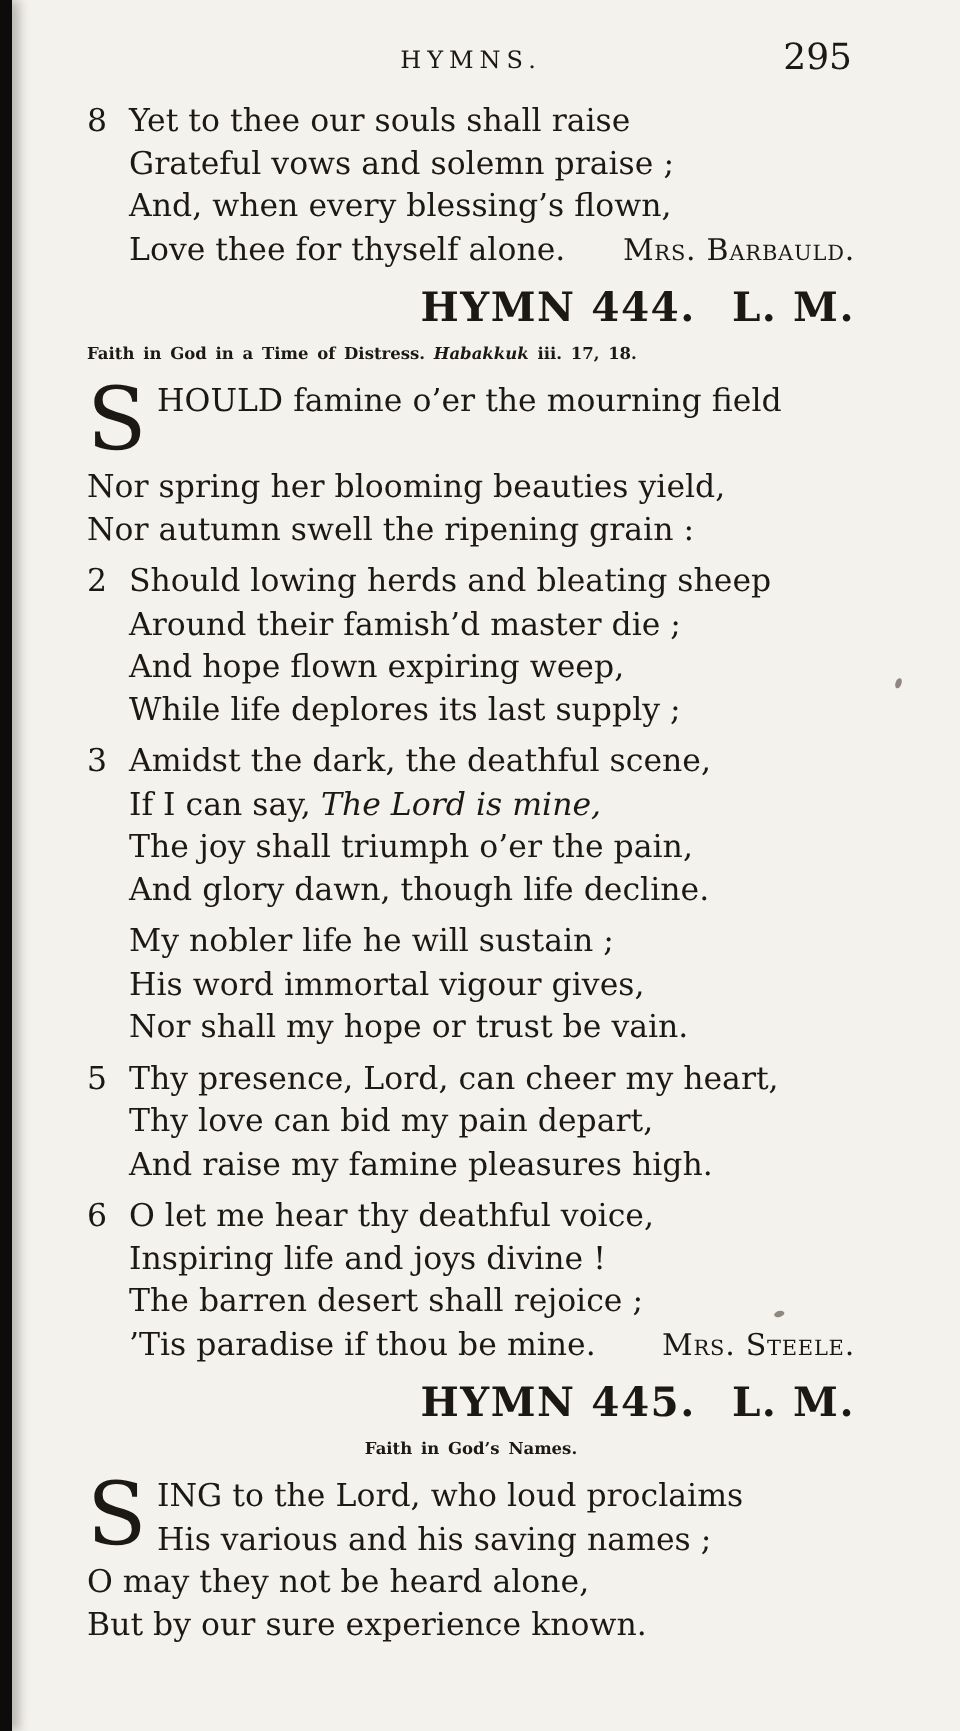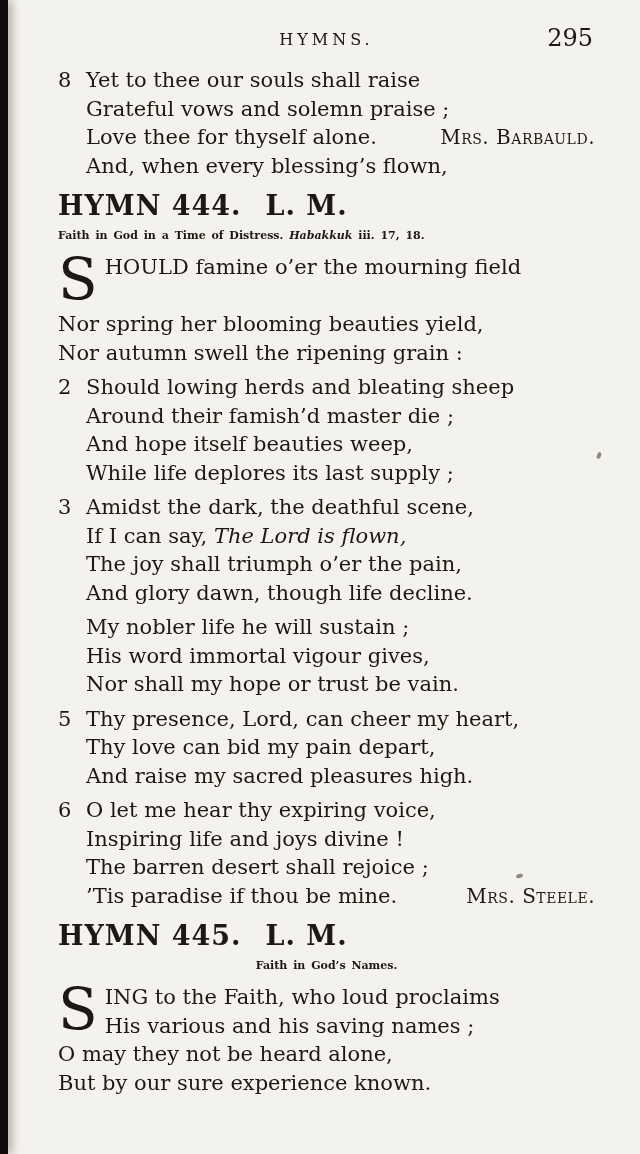--- a/index.html
+++ b/index.html
@@ -14,21 +14,21 @@
   }
   .scan-edge {
     position: absolute;
     left: 0; top: 0;
     width: 8px; height: 100%;
     background: #0d0c0a;
     box-shadow: 4px 0 8px rgba(40,35,25,0.35);
   }
   .page-inner {
     position: relative;
-    padding: 26px 45px 0 58px;
+    padding: 26px 70px 0 58px;
   }
   .running-head {
     position: relative;
     height: 34px;
     margin-bottom: 6px;
   }
   .head-title {
     position: absolute;
     left: 0; right: 0;
     text-align: center;
@@ -59,21 +59,21 @@
     justify-content: space-between;
     align-items: baseline;
   }
   .attribution {
     font-variant: small-caps;
     font-size: 20px;
     letter-spacing: 0.5px;
   }
   .hymn-title {
     margin: 10px 0 4px 0;
-    text-align: left;
+    text-align: right;
     font-size: 27px;
     font-weight: bold;
     letter-spacing: 1px;
   }
   .hymn-title .meter { margin-left: 24px; }
   .subtitle {
     font-size: 11px;
     line-height: 22px;
     margin-bottom: 6px;
     word-spacing: 2px;
@@ -110,25 +110,25 @@
     <header class="running-head">
       <span class="head-title">HYMNS.</span>
       <span class="page-number">295</span>
     </header>
 
     <section class="stanza numbered">
       <div class="vline first">
         <span class="num">8</span><span>Yet to thee our souls shall raise</span>
       </div>
       <div class="vline cont">Grateful vows and solemn praise ;</div>
+      <div class="vline cont">And, when every blessing’s flown,</div>
       <div class="vline cont flexline">
         <span>Love thee for thyself alone.</span>
         <span class="attribution">Mrs. Barbauld.</span>
       </div>
-      <div class="vline cont">And, when every blessing’s flown,</div>
     </section>
 
     <h2 class="hymn-title">
       <span>HYMN 444.</span><span class="meter">L. M.</span>
     </h2>
     <div class="subtitle">
       <span>Faith in God in a Time of Distress.</span>
       <span class="it">Habakkuk</span>
       <span>iii. 17, 18.</span>
     </div>
@@ -138,68 +138,68 @@
       <br>
       <span>Nor spring her blooming beauties yield,</span><br>
       <span>Nor autumn swell the ripening grain :</span>
     </section>
 
     <section class="stanza numbered">
       <div class="vline first">
         <span class="num">2</span><span>Should lowing herds and bleating sheep</span>
       </div>
       <div class="vline cont">Around their famish’d master die ;</div>
-      <div class="vline cont">And hope itself beauties weep,</div>
+      <div class="vline cont">And hope flown expiring weep,</div>
       <div class="vline cont">While life deplores its last supply ;</div>
     </section>
 
     <section class="stanza numbered">
       <div class="vline first">
         <span class="num">3</span><span>Amidst the dark, the deathful scene,</span>
       </div>
       <div class="vline cont">
         <span>If I can say,</span>
-        <span class="it">The Lord is flown,</span>
+        <span class="it">The Lord is mine,</span>
       </div>
       <div class="vline cont">The joy shall triumph o’er the pain,</div>
       <div class="vline cont">And glory dawn, though life decline.</div>
     </section>
 
     <section class="stanza numbered">
       <div class="vline cont">My nobler life he will sustain ;</div>
       <div class="vline cont">His word immortal vigour gives,</div>
       <div class="vline cont">Nor shall my hope or trust be vain.</div>
     </section>
 
     <section class="stanza numbered">
       <div class="vline first">
         <span class="num">5</span><span>Thy presence, Lord, can cheer my heart,</span>
       </div>
       <div class="vline cont">Thy love can bid my pain depart,</div>
-      <div class="vline cont">And raise my sacred pleasures high.</div>
-    </section>
-
-    <section class="stanza numbered">
-      <div class="vline first">
-        <span class="num">6</span><span>O let me hear thy expiring voice,</span>
+      <div class="vline cont">And raise my famine pleasures high.</div>
+    </section>
+
+    <section class="stanza numbered">
+      <div class="vline first">
+        <span class="num">6</span><span>O let me hear thy deathful voice,</span>
       </div>
       <div class="vline cont">Inspiring life and joys divine !</div>
       <div class="vline cont">The barren desert shall rejoice ;</div>
       <div class="vline cont flexline">
         <span>’Tis paradise if thou be mine.</span>
         <span class="attribution">Mrs. Steele.</span>
       </div>
     </section>
 
     <h2 class="hymn-title">
       <span>HYMN 445.</span><span class="meter">L. M.</span>
     </h2>
     <div class="subtitle centered">Faith in God’s Names.</div>
 
     <section class="stanza dropcap-stanza">
-      <span class="dropcap">S</span><span>ING to the Faith, who loud proclaims</span><br>
+      <span class="dropcap">S</span><span>ING to the Lord, who loud proclaims</span><br>
       <span>His various and his saving names ;</span><br>
       <span>O may they not be heard alone,</span><br>
       <span>But by our sure experience known.</span>
     </section>
 
   </div>
 </div>
 
 </body></html>

